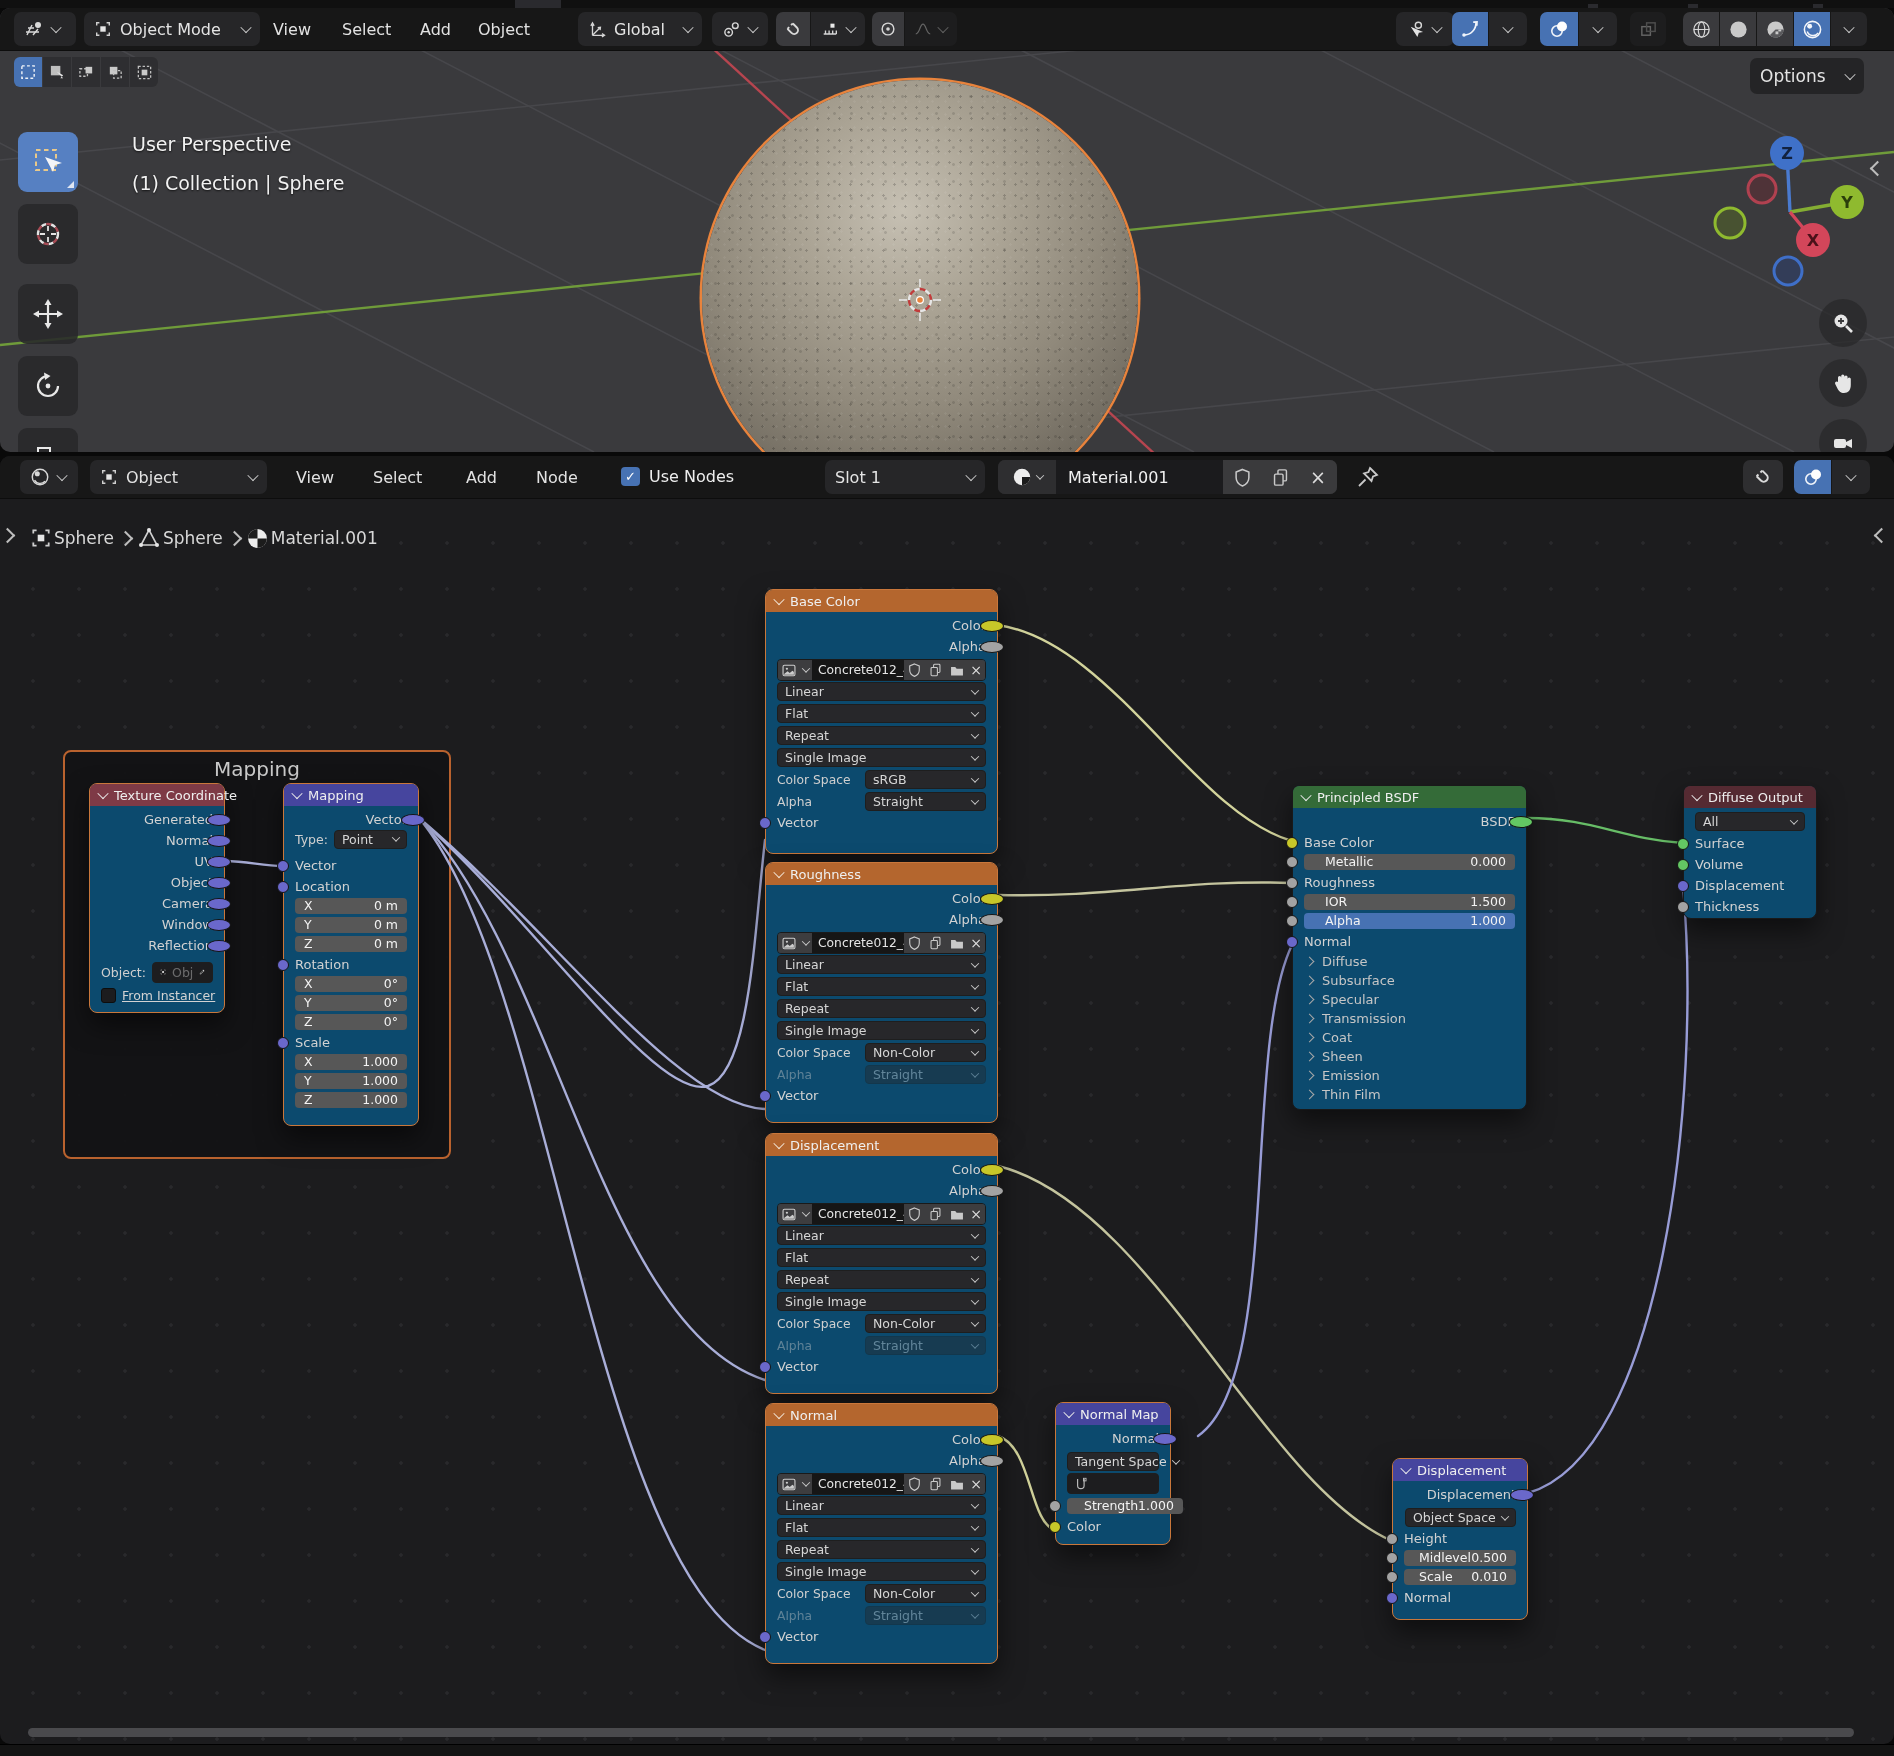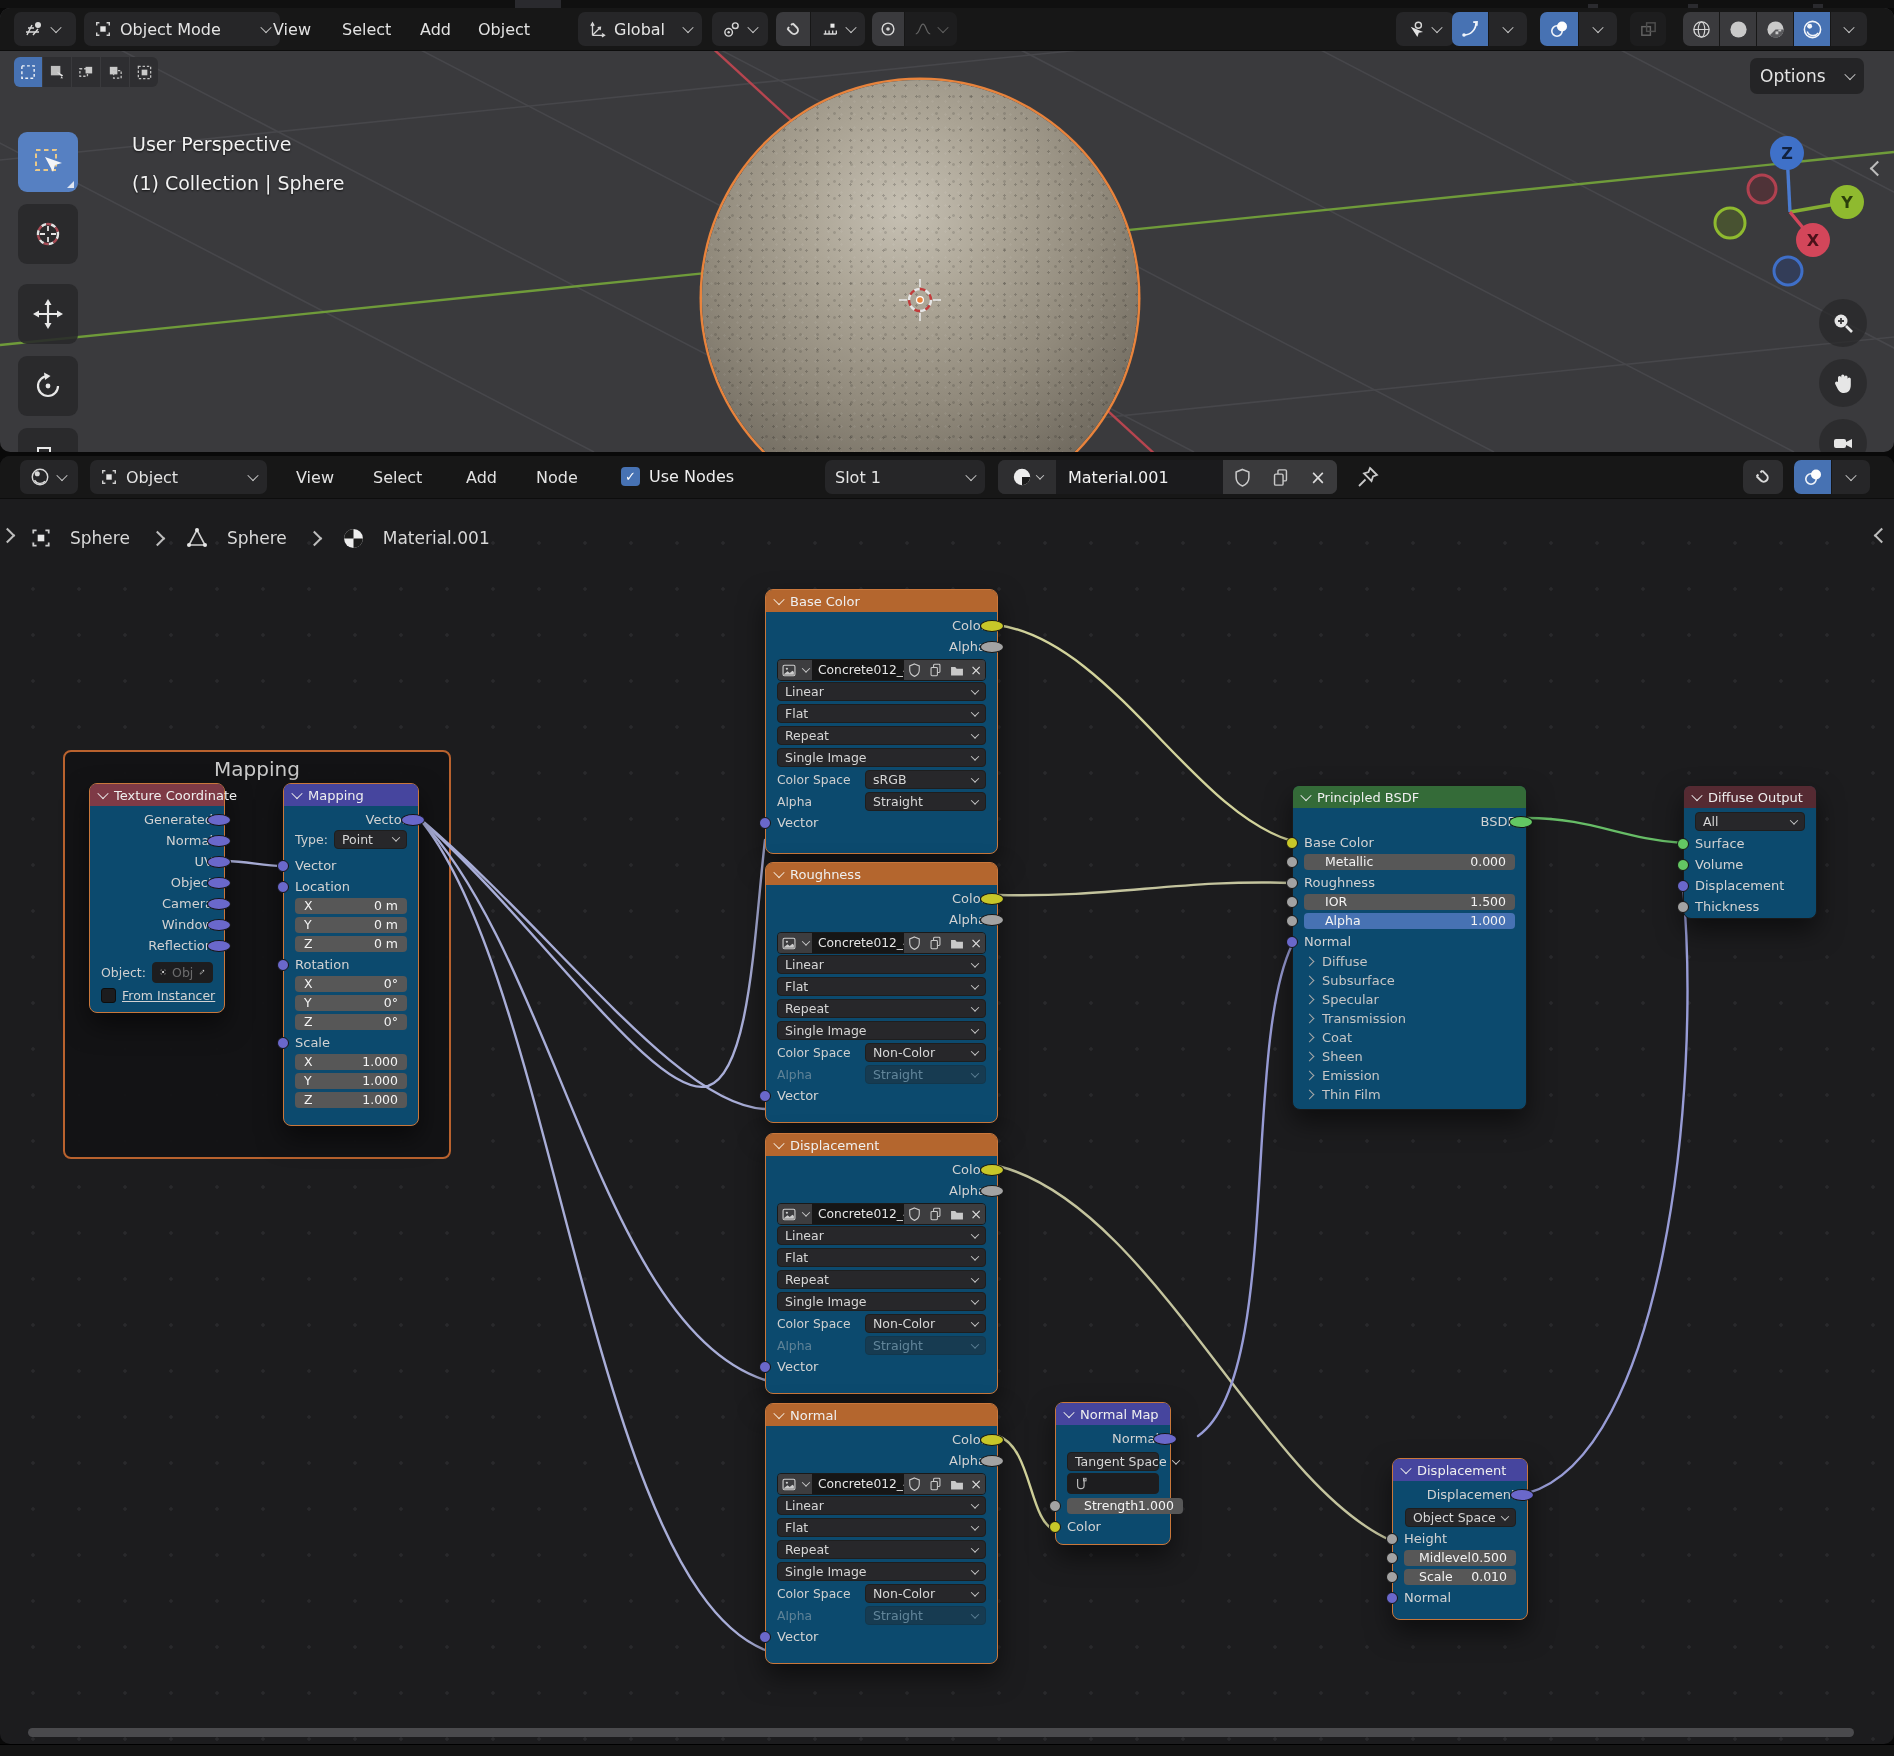--- a/index.html
+++ b/index.html
@@ -109,21 +109,21 @@
     <div class="hbtn" style="left:14px;width:62px;">
       <svg width="20" height="20" viewBox="0 0 20 20">
         <circle cx="14" cy="6" r="3" fill="#d8d8d8"></circle>
         <g stroke="#d8d8d8" stroke-width="1.4" fill="none">
             <path d="M3 16 L8 6 M9 16 L14 10"></path>
             <path d="M2 13 h13 M4 9 h6"></path>
           </g>
       </svg>
       <span class="chev"></span>
     </div>
-    <div class="hbtn" style="left:84px;width:196px;">
+    <div class="hbtn" style="left:84px;width:176px;">
       <svg width="18" height="18" viewBox="0 0 20 20">
         <g stroke="#cfcfcf" stroke-width="1.6" fill="none">
             <path d="M3 6 V3 H6 M14 3 H17 V6 M17 14 V17 H14 M6 17 H3 V14"></path>
           </g>
         <rect x="7" y="7" width="6" height="6" fill="#e6e6e6"></rect>
       </svg>
       <span>Object Mode</span>
       <span class="chev" style="margin-left:auto;"></span>
     </div>
     <div class="menu" style="left:273px;">
@@ -1175,21 +1175,21 @@
       <svg width="20" height="20" viewBox="0 0 20 20">
         <circle cx="8" cy="12" r="5.2" fill="none" stroke="#f0f4fa" stroke-width="1.6"></circle>
           <circle cx="13" cy="7.5" r="5" fill="#fdfdfd"></circle>
       </svg>
     </div>
     <div class="seg" style="position:absolute;left:1832px;top:4px;width:38px;background:#262628;border-radius:0 7px 7px 0;">
       <span class="chev"></span>
     </div>
   </div>
 
-  <div class="abs flex" style="left:30px;top:66px;height:32px;gap:18px;">
+  <div class="abs flex" style="left:30px;top:66px;height:32px;gap:2px;">
     <svg width="22" height="22" viewBox="0 0 20 20">
       <g stroke="#cfcfcf" stroke-width="1.6" fill="none">
           <path d="M3 6 V3 H6 M14 3 H17 V6 M17 14 V17 H14 M6 17 H3 V14"></path>
         </g>
       <rect x="7" y="7" width="6" height="6" fill="#e6e6e6"></rect>
     </svg>
     <span class="bc">Sphere</span>
     <span class="edgechev" style="position:static;transform:rotate(-45deg);margin:0 4px;"></span>
     <svg width="24" height="24" viewBox="0 0 24 24">
       <path d="M12 4 L4 19 H20Z" fill="none" stroke="#cfcfcf" stroke-width="1.6"></path>

